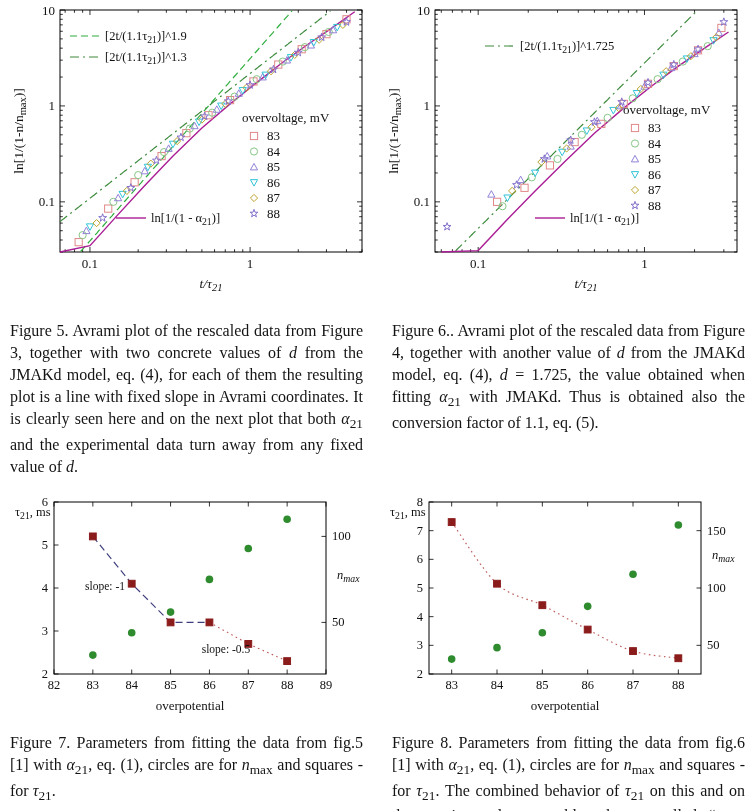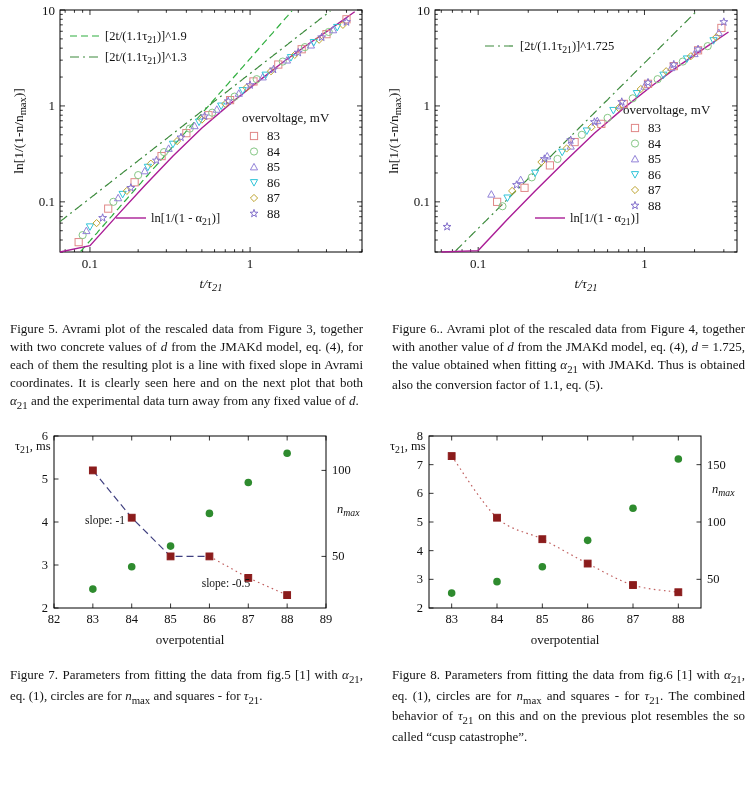--- a/index.html
+++ b/index.html
@@ -1,20 +1,20 @@
 <!DOCTYPE html>
 <html><head>
 <meta charset="utf-8">
 <style>
   html,body{margin:0;padding:0;background:#fff;}
   body{width:755px;height:811px;overflow:hidden;font-family:"Liberation Serif",serif;color:#141414;}
   .page{box-sizing:border-box;width:755px;height:811px;padding:4px 10px 0 10px;background:#fff;}
   .figrow{display:flex;justify-content:space-between;}
   .caprow{display:flex;justify-content:space-between;}
-  .caption{width:353px;margin:0;font-size:13px;line-height:1.38;text-align:justify;}
+  .caption{width:353px;margin:0;font-size:16px;line-height:1.38;text-align:justify;}
   .caprow1{margin-top:24px;margin-bottom:10px;}
   .caprow2{margin-top:16px;}
   svg{display:block;}
   svg text{font-family:"Liberation Serif",serif;fill:#111;}
 </style>
 </head>
 <body>
 
 <div class="page">
   <div class="figrow">

